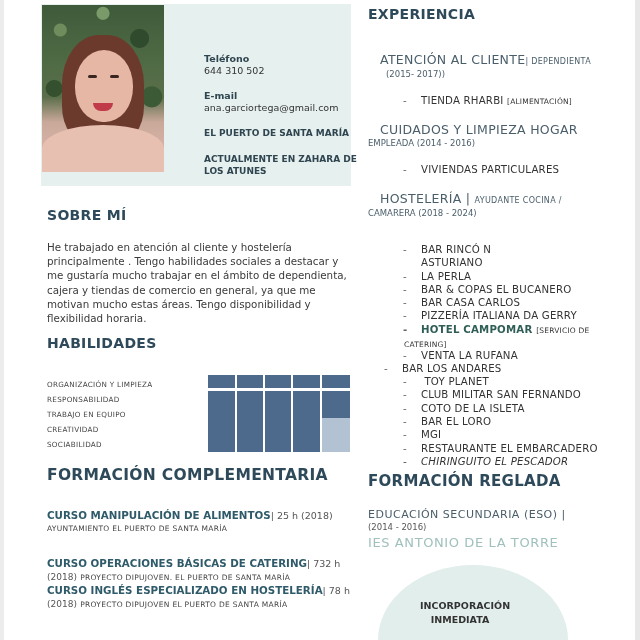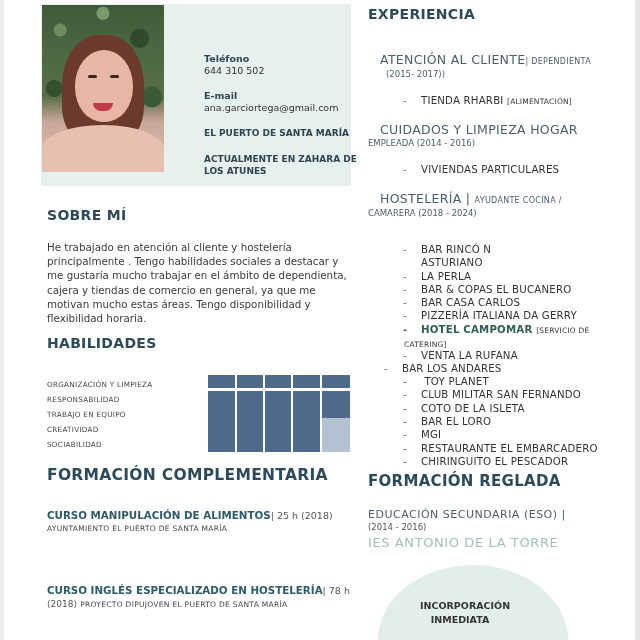--- a/index.html
+++ b/index.html
@@ -123,20 +123,22 @@
   <div class="cell light" style="left:114px; top:43px; width:28px; height:34px;"></div>
 </div>
 
 <div class="section-title" style="left:47px; top:466px; font-size:15.5px;">FORMACIÓN COMPLEMENTARIA</div>
 
 <div class="course" style="top:509px">
   <div><span class="name">CURSO MANIPULACIÓN DE ALIMENTOS</span><span class="hours">| 25 h (2018)</span></div>
   <div class="org">AYUNTAMIENTO EL PUERTO DE SANTA MARÍA</div>
 </div>
 <div class="course" style="top:557px">
+  <div><span class="name">CURSO OPERACIONES BÁSICAS DE CATERING</span><span class="hours">| 732 h</span></div>
+  <div><span class="yr">(2018)</span> <span class="org">PROYECTO DIPUJOVEN. EL PUERTO DE SANTA MARÍA</span></div>
 </div>
 <div class="course" style="top:584px">
   <div><span class="name">CURSO INGLÉS ESPECIALIZADO EN HOSTELERÍA</span><span class="hours">| 78 h</span></div>
   <div><span class="yr">(2018)</span> <span class="org">PROYECTO DIPUJOVEN EL PUERTO DE SANTA MARÍA</span></div>
 </div>
 
 <div class="section-title" style="left:368px; top:6px; font-size:14px;">EXPERIENCIA</div>
 
 <div class="exp-head" style="top:52px">
   <span>ATENCIÓN AL CLIENTE</span><span class="role">| DEPENDIENTA</span>
@@ -166,21 +168,21 @@
 <div class="bullet-line green" style="left:403px; top:324px;"><span class="dash">-</span><span>HOTEL CAMPOMAR</span> <span class="tag" style="font-weight:normal;color:#333">[SERVICIO DE</span></div>
 <div class="bullet-line" style="left:404px; top:338px;"><span class="tag">CATERING]</span></div>
 <div class="bullet-line" style="left:403px; top:350px;"><span class="dash">-</span><span>VENTA LA RUFANA</span></div>
 <div class="bullet-line" style="left:384px; top:363px;"><span class="dash">-</span><span>BAR LOS ANDARES</span></div>
 <div class="bullet-line" style="left:403px; top:376px;"><span class="dash">-</span><span> TOY PLANET</span></div>
 <div class="bullet-line" style="left:403px; top:389px;"><span class="dash">-</span><span>CLUB MILITAR SAN FERNANDO</span></div>
 <div class="bullet-line" style="left:403px; top:403px;"><span class="dash">-</span><span>COTO DE LA ISLETA</span></div>
 <div class="bullet-line" style="left:403px; top:416px;"><span class="dash">-</span><span>BAR EL LORO</span></div>
 <div class="bullet-line" style="left:403px; top:429px;"><span class="dash">-</span><span>MGI</span></div>
 <div class="bullet-line" style="left:403px; top:443px;"><span class="dash">-</span><span>RESTAURANTE EL EMBARCADERO</span></div>
-<div class="bullet-line" style="left:403px; top:456px;"><span class="dash">-</span><span>CHIRINGUITO EL PESCADOR</span></div>
+<div class="bullet-line" style="left:403px; top:456px;font-style:italic;"><span class="dash">-</span><span>CHIRINGUITO EL PESCADOR</span></div>
 
 <div class="section-title" style="left:368px; top:472px; font-size:15px;">FORMACIÓN REGLADA</div>
 <div class="edu-title">EDUCACIÓN SECUNDARIA (ESO)  |</div>
 <div class="edu-years">(2014 - 2016)</div>
 <div class="edu-school">IES ANTONIO DE LA TORRE</div>
 
 <div class="badge"></div>
 <div class="badge-text">
   <div>INCORPORACIÓN</div>
   <div>INMEDIATA</div>

